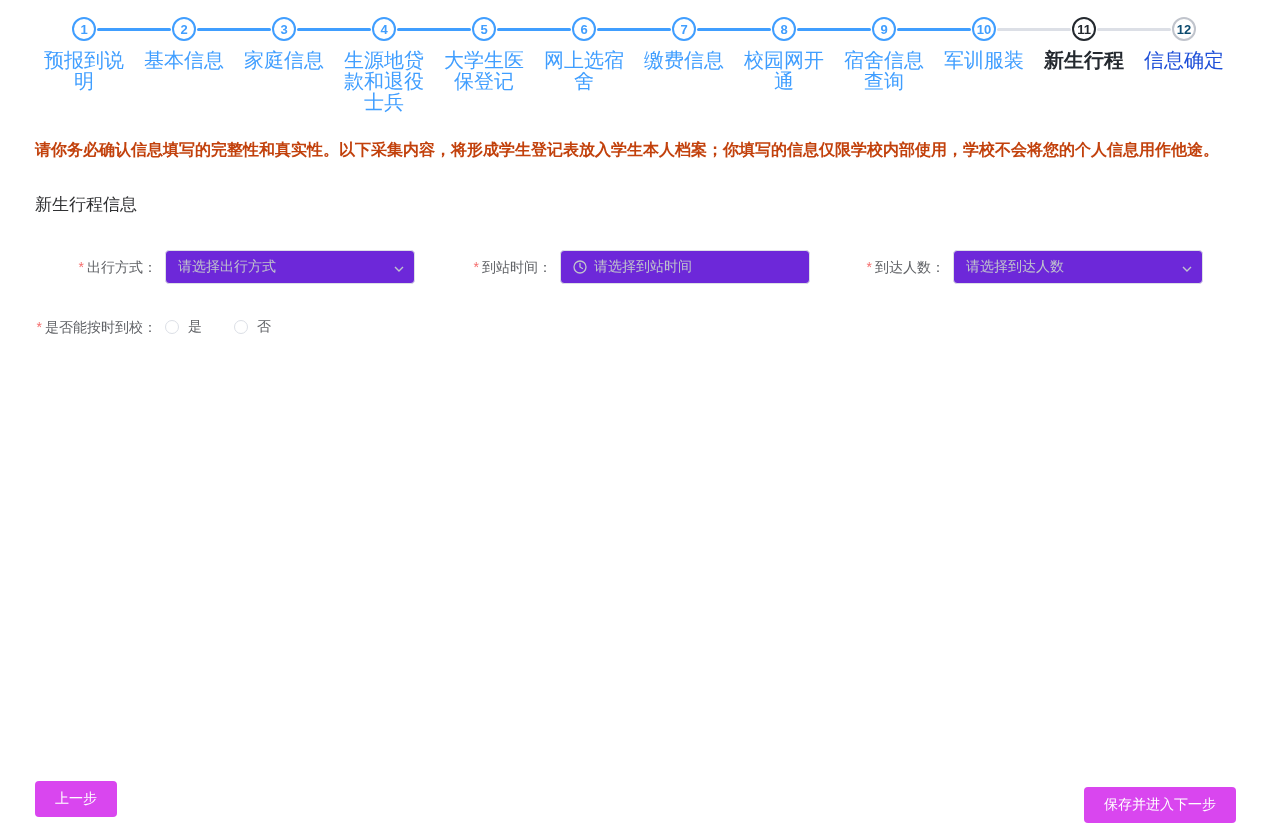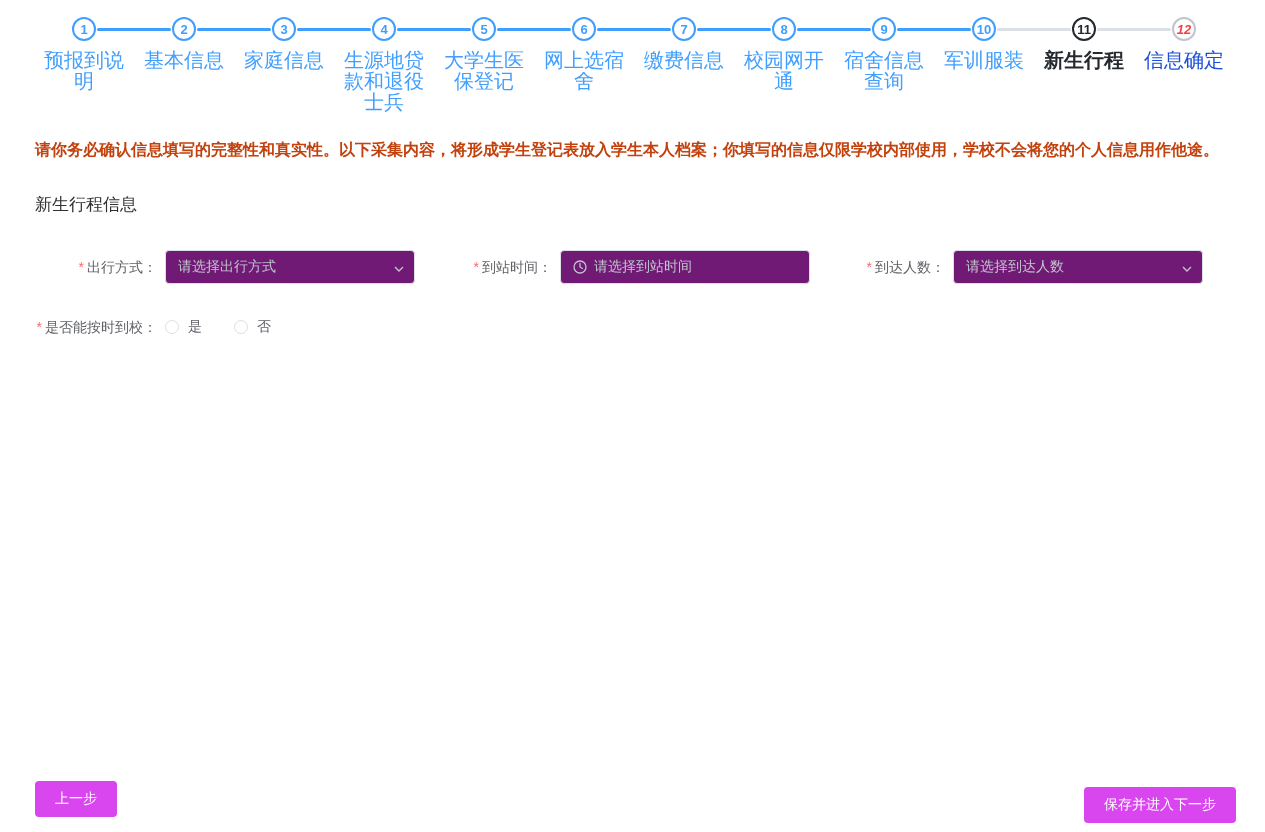--- a/index.html
+++ b/index.html
@@ -17,38 +17,38 @@
     font-size:13px;font-weight:bold;z-index:1;
   }
   .step-label{margin-top:9px;font-size:20px;line-height:21px;text-align:center;width:98px;}
   .step.has-line::after{
     content:"";position:absolute;top:11px;left:calc(50% + 13px);width:74px;height:3px;border-radius:2px;
   }
   .step.done .step-circle{border-color:#409EFF;color:#409EFF;}
   .step.done .step-label{color:#409EFF;}
   .step.current .step-circle{border-color:#24292f;color:#24292f;}
   .step.current .step-label{color:#24292f;font-weight:bold;}
-  .step.future .step-circle{border-color:#c0c4cc;color:#ef4444;font-style:italic;}
+  .step.future .step-circle{border-color:#c0c4cc;color:#0c4a6e;}
   .step.future .step-label{color:#1d4ed8;}
   .step.line-blue::after{background:#409EFF;}
   .step.line-gray::after{background:#dcdfe6;}
   
   .notice{margin:27px 35px 0 35px;font-size:16px;line-height:20px;font-weight:bold;color:#c2410c;}
   
   .section-title{margin:33px 0 0 35px;font-size:17px;color:#303133;}
   
   .form{margin-top:34px;}
   .form-row{display:flex;align-items:center;margin-left:30px;margin-bottom:26px;}
   .field{display:flex;align-items:flex-end;}
   .f-label{font-size:14px;color:#606266;text-align:right;padding-right:8px;box-sizing:border-box;line-height:34px;white-space:nowrap;}
   .f-label .req{color:#f56c6c;margin-right:3px;}
   .w1{width:135px;}.w2{width:145px;}.w3{width:143px;}
   .el-input{
     position:relative;width:250px;height:34px;box-sizing:border-box;
-    border:1px solid #dcdfe6;border-radius:4px;background:#701a75;
+    border:1px solid #dcdfe6;border-radius:4px;background:#6d28d9;
     display:flex;align-items:center;padding:0 28px 0 12px;cursor:pointer;
   }
   .el-input .ph{font-size:14px;color:#c0c4cc;white-space:nowrap;overflow:hidden;flex:1;}
   .el-input .chevron{position:absolute;right:9px;top:10px;}
   .el-input .clock{margin-right:7px;flex:none;display:flex;}
   .radio{display:flex;align-items:center;margin-right:32px;cursor:pointer;}
   .radio-circle{box-sizing:border-box;width:14px;height:14px;border:1px solid #dcdfe6;border-radius:50%;background:#fff;margin-right:9px;}
   .radio-text{font-size:14px;color:#606266;}
   
   .btn{

